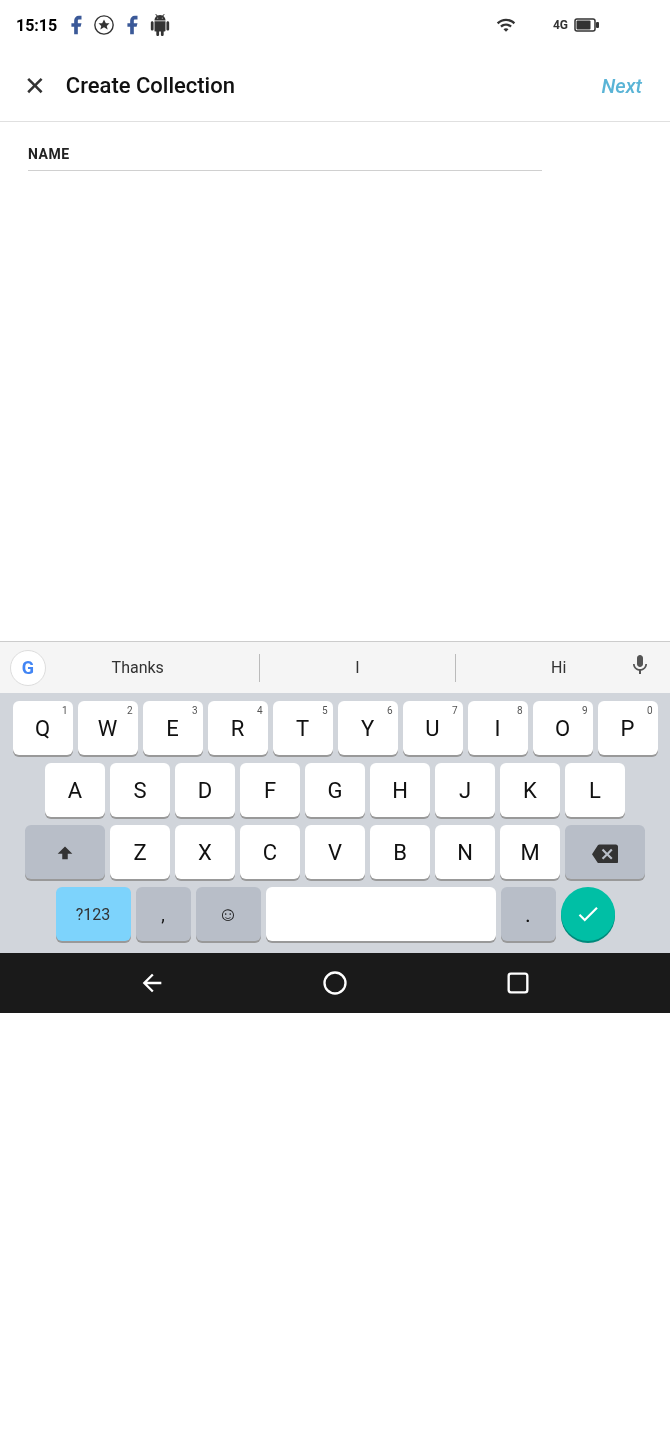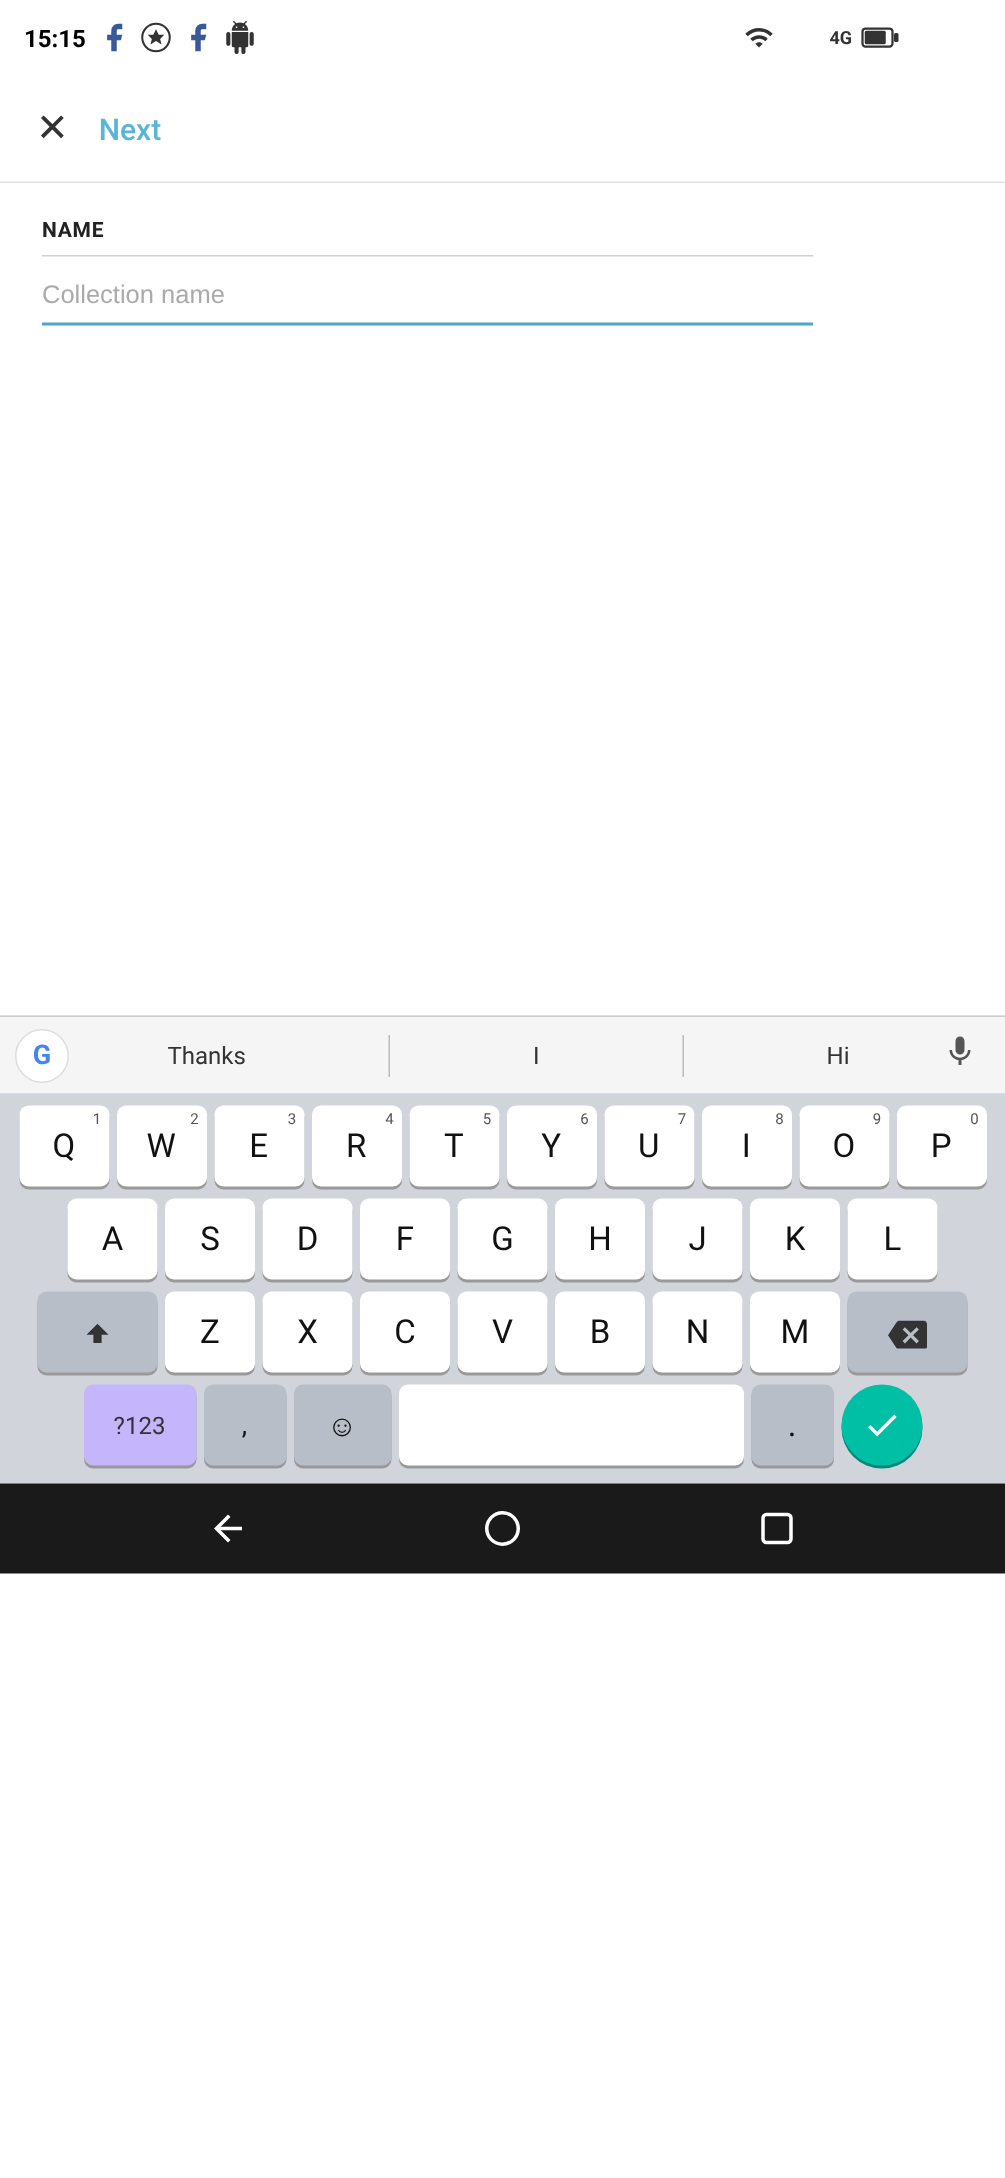--- a/index.html
+++ b/index.html
@@ -70,20 +70,21 @@
       color: #111;
       margin-left: 12px;
       flex: 1;
     }
     .nav-next {
       font-size: 20px;
       color: #5ab4d6;
       font-weight: 500;
       cursor: pointer;
       padding: 8px 12px;
+      font-style: italic;
     }
 
     
     .content-area {
       width: 570px;
       padding: 24px 28px 0 28px;
     }
     .section-label {
       font-size: 14px;
       font-weight: 700;
@@ -208,21 +209,21 @@
     }
     .key-number {
       font-size: 10px;
       color: #555;
       position: absolute;
       top: 4px;
       right: 5px;
       font-weight: 400;
     }
     .key-special {
-      background: #c4b5fd;
+      background: #7dd3fc;
       font-size: 15px;
       color: #333;
       min-width: 52px;
       flex: 1.2;
       max-width: 75px;
     }
     .key-shift {
       background: #b8bec8;
       min-width: 60px;
       flex: 1.5;
@@ -336,27 +337,27 @@
     <svg width="26" height="18" viewBox="0 0 26 14" fill="none">
       <rect x="1" y="1" width="20" height="12" rx="2" stroke="#333" stroke-width="1.5"></rect>
       <rect x="2.5" y="2.5" width="14" height="9" rx="1" fill="#333"></rect>
       <rect x="22" y="4" width="3" height="6" rx="1" fill="#333"></rect>
     </svg>
   </div>
 </div>
 
 <div class="nav-bar">
   <span class="nav-close" style="font-size:26px; color:#333; line-height:1;">✕</span>
+  <span class="nav-title">Create Collection</span>
   <span class="nav-next">Next</span>
 </div>
 
 <div class="content-area">
   <div class="section-label">NAME</div>
   <div class="divider-line"></div>
-  <input class="collection-input" type="text" value="" placeholder="Collection name" style="">
 </div>
 
 <div class="empty-space"></div>
 
 <div class="keyboard-area">
 
   <div class="suggestions-bar">
     <div class="suggestion-google">
       <span class="g-logo">
         <span class="g-logo-blue">G</span>

